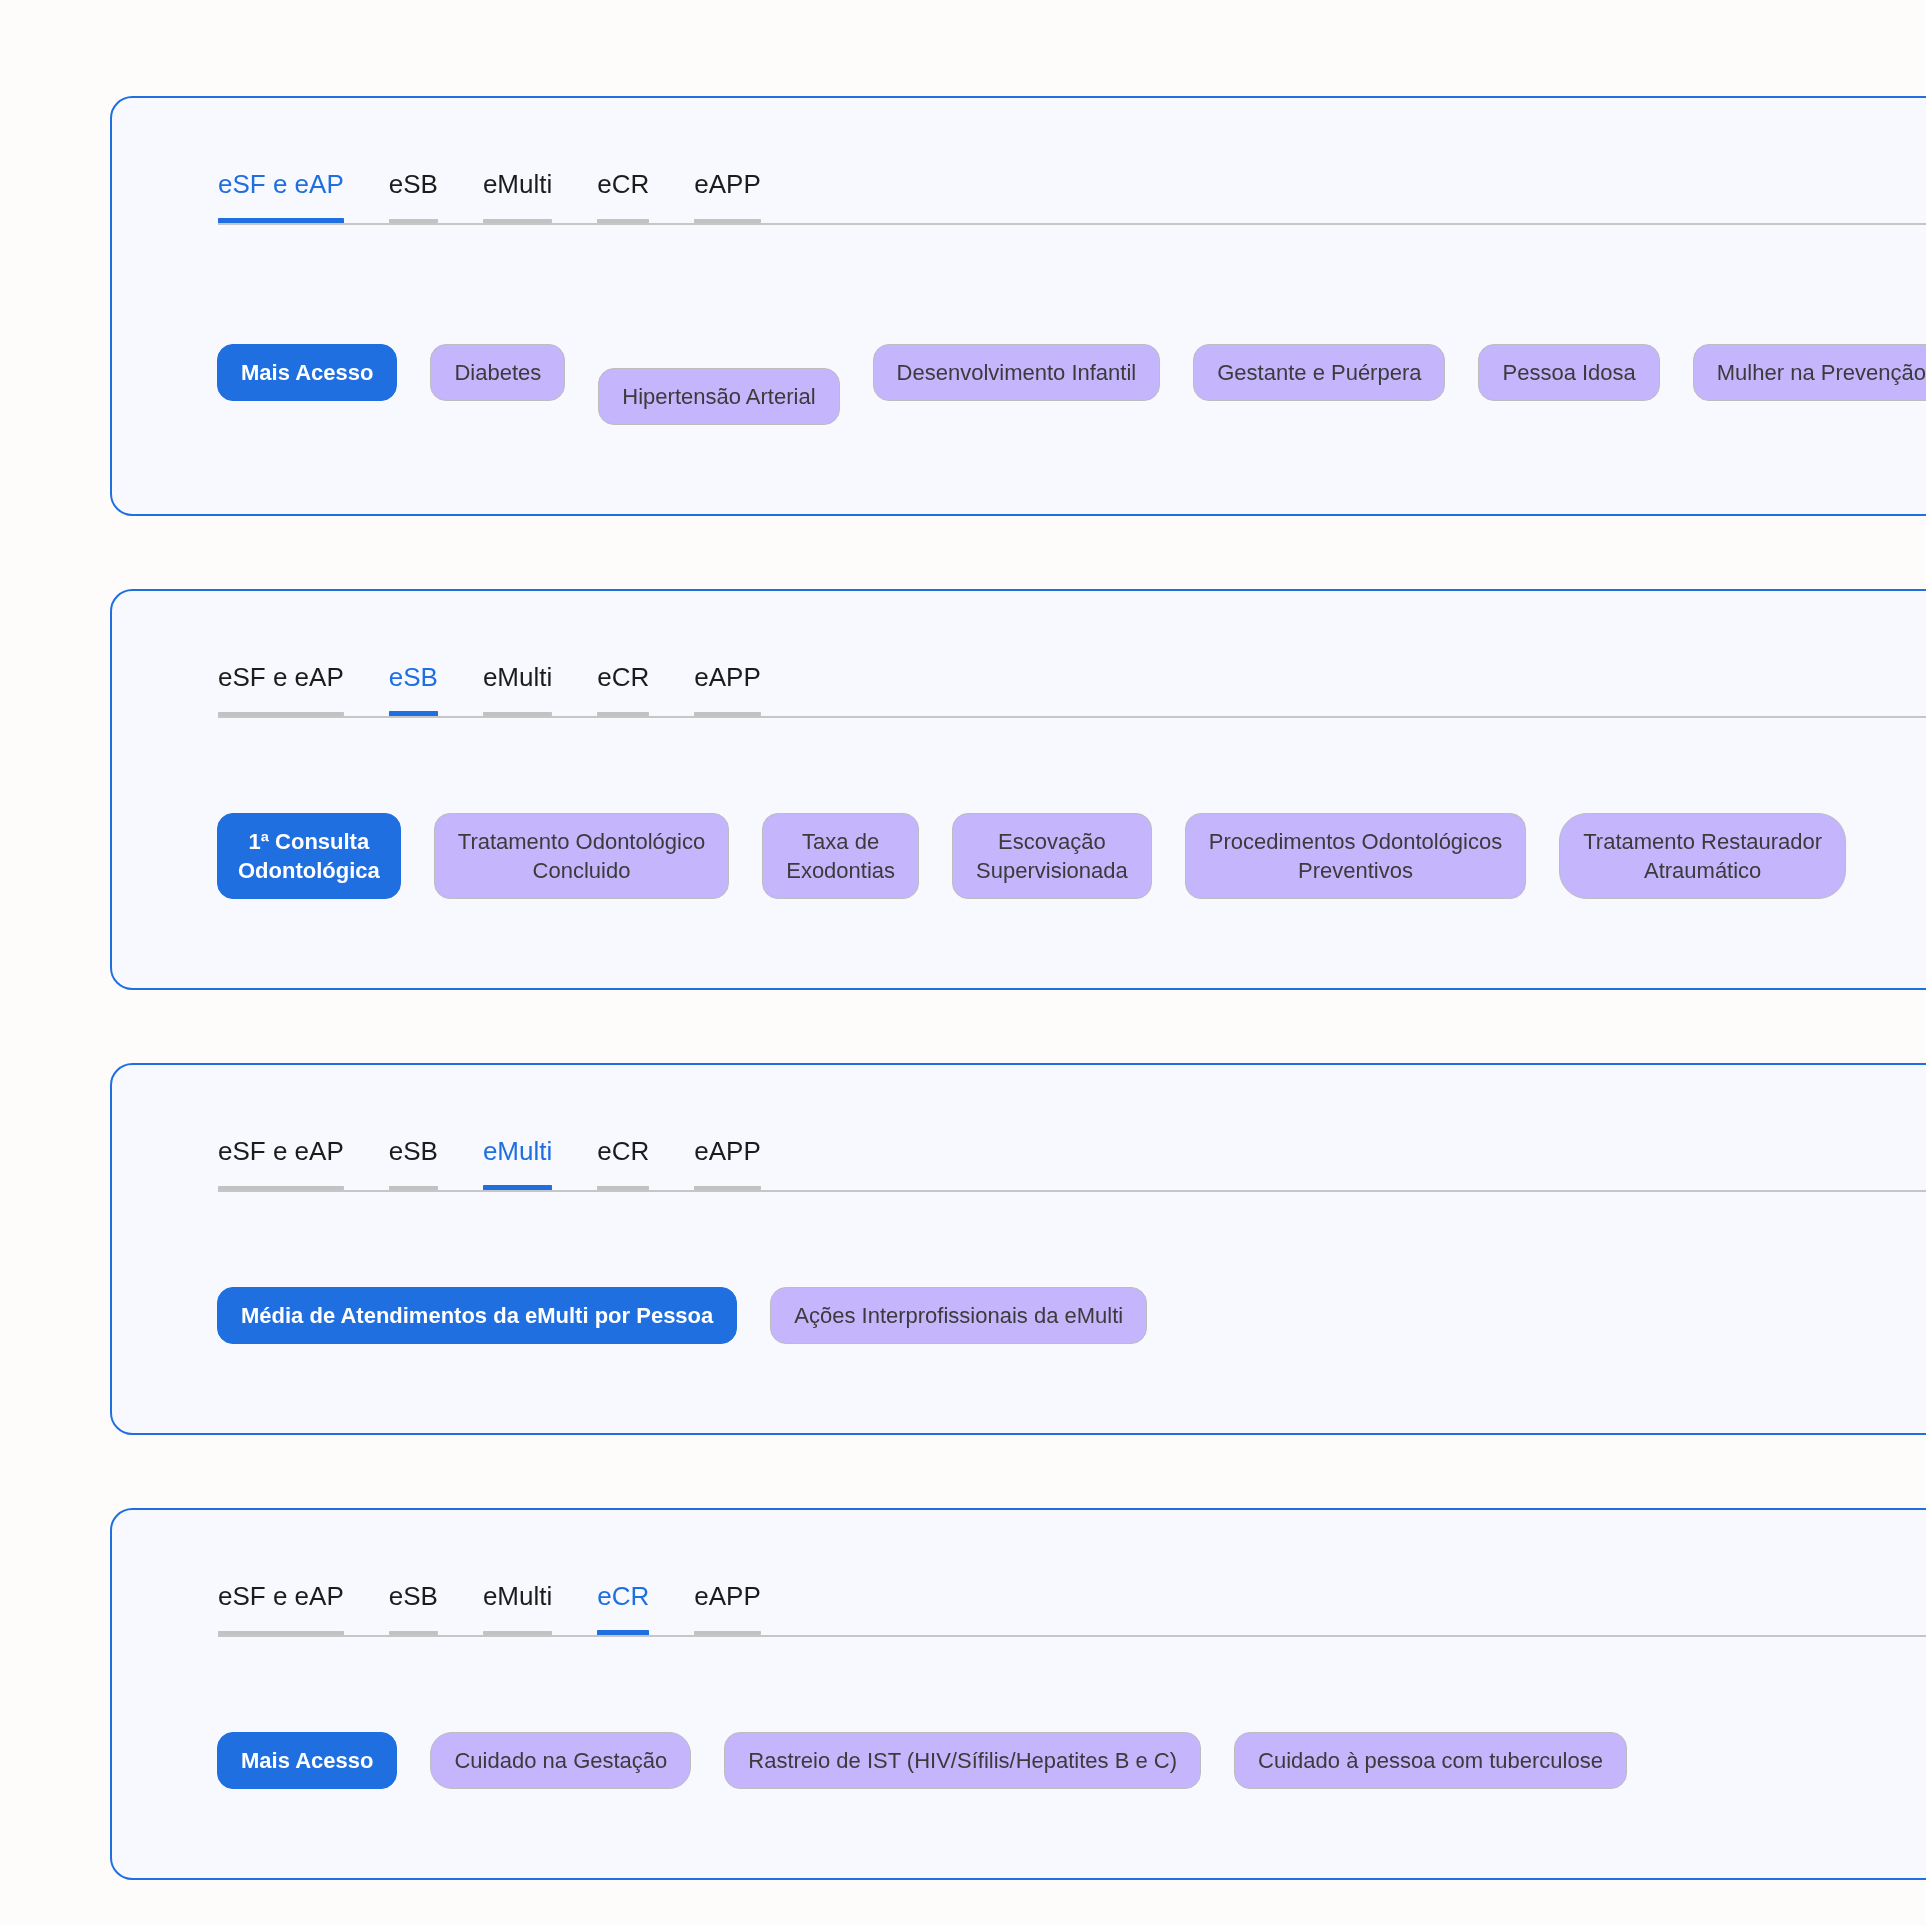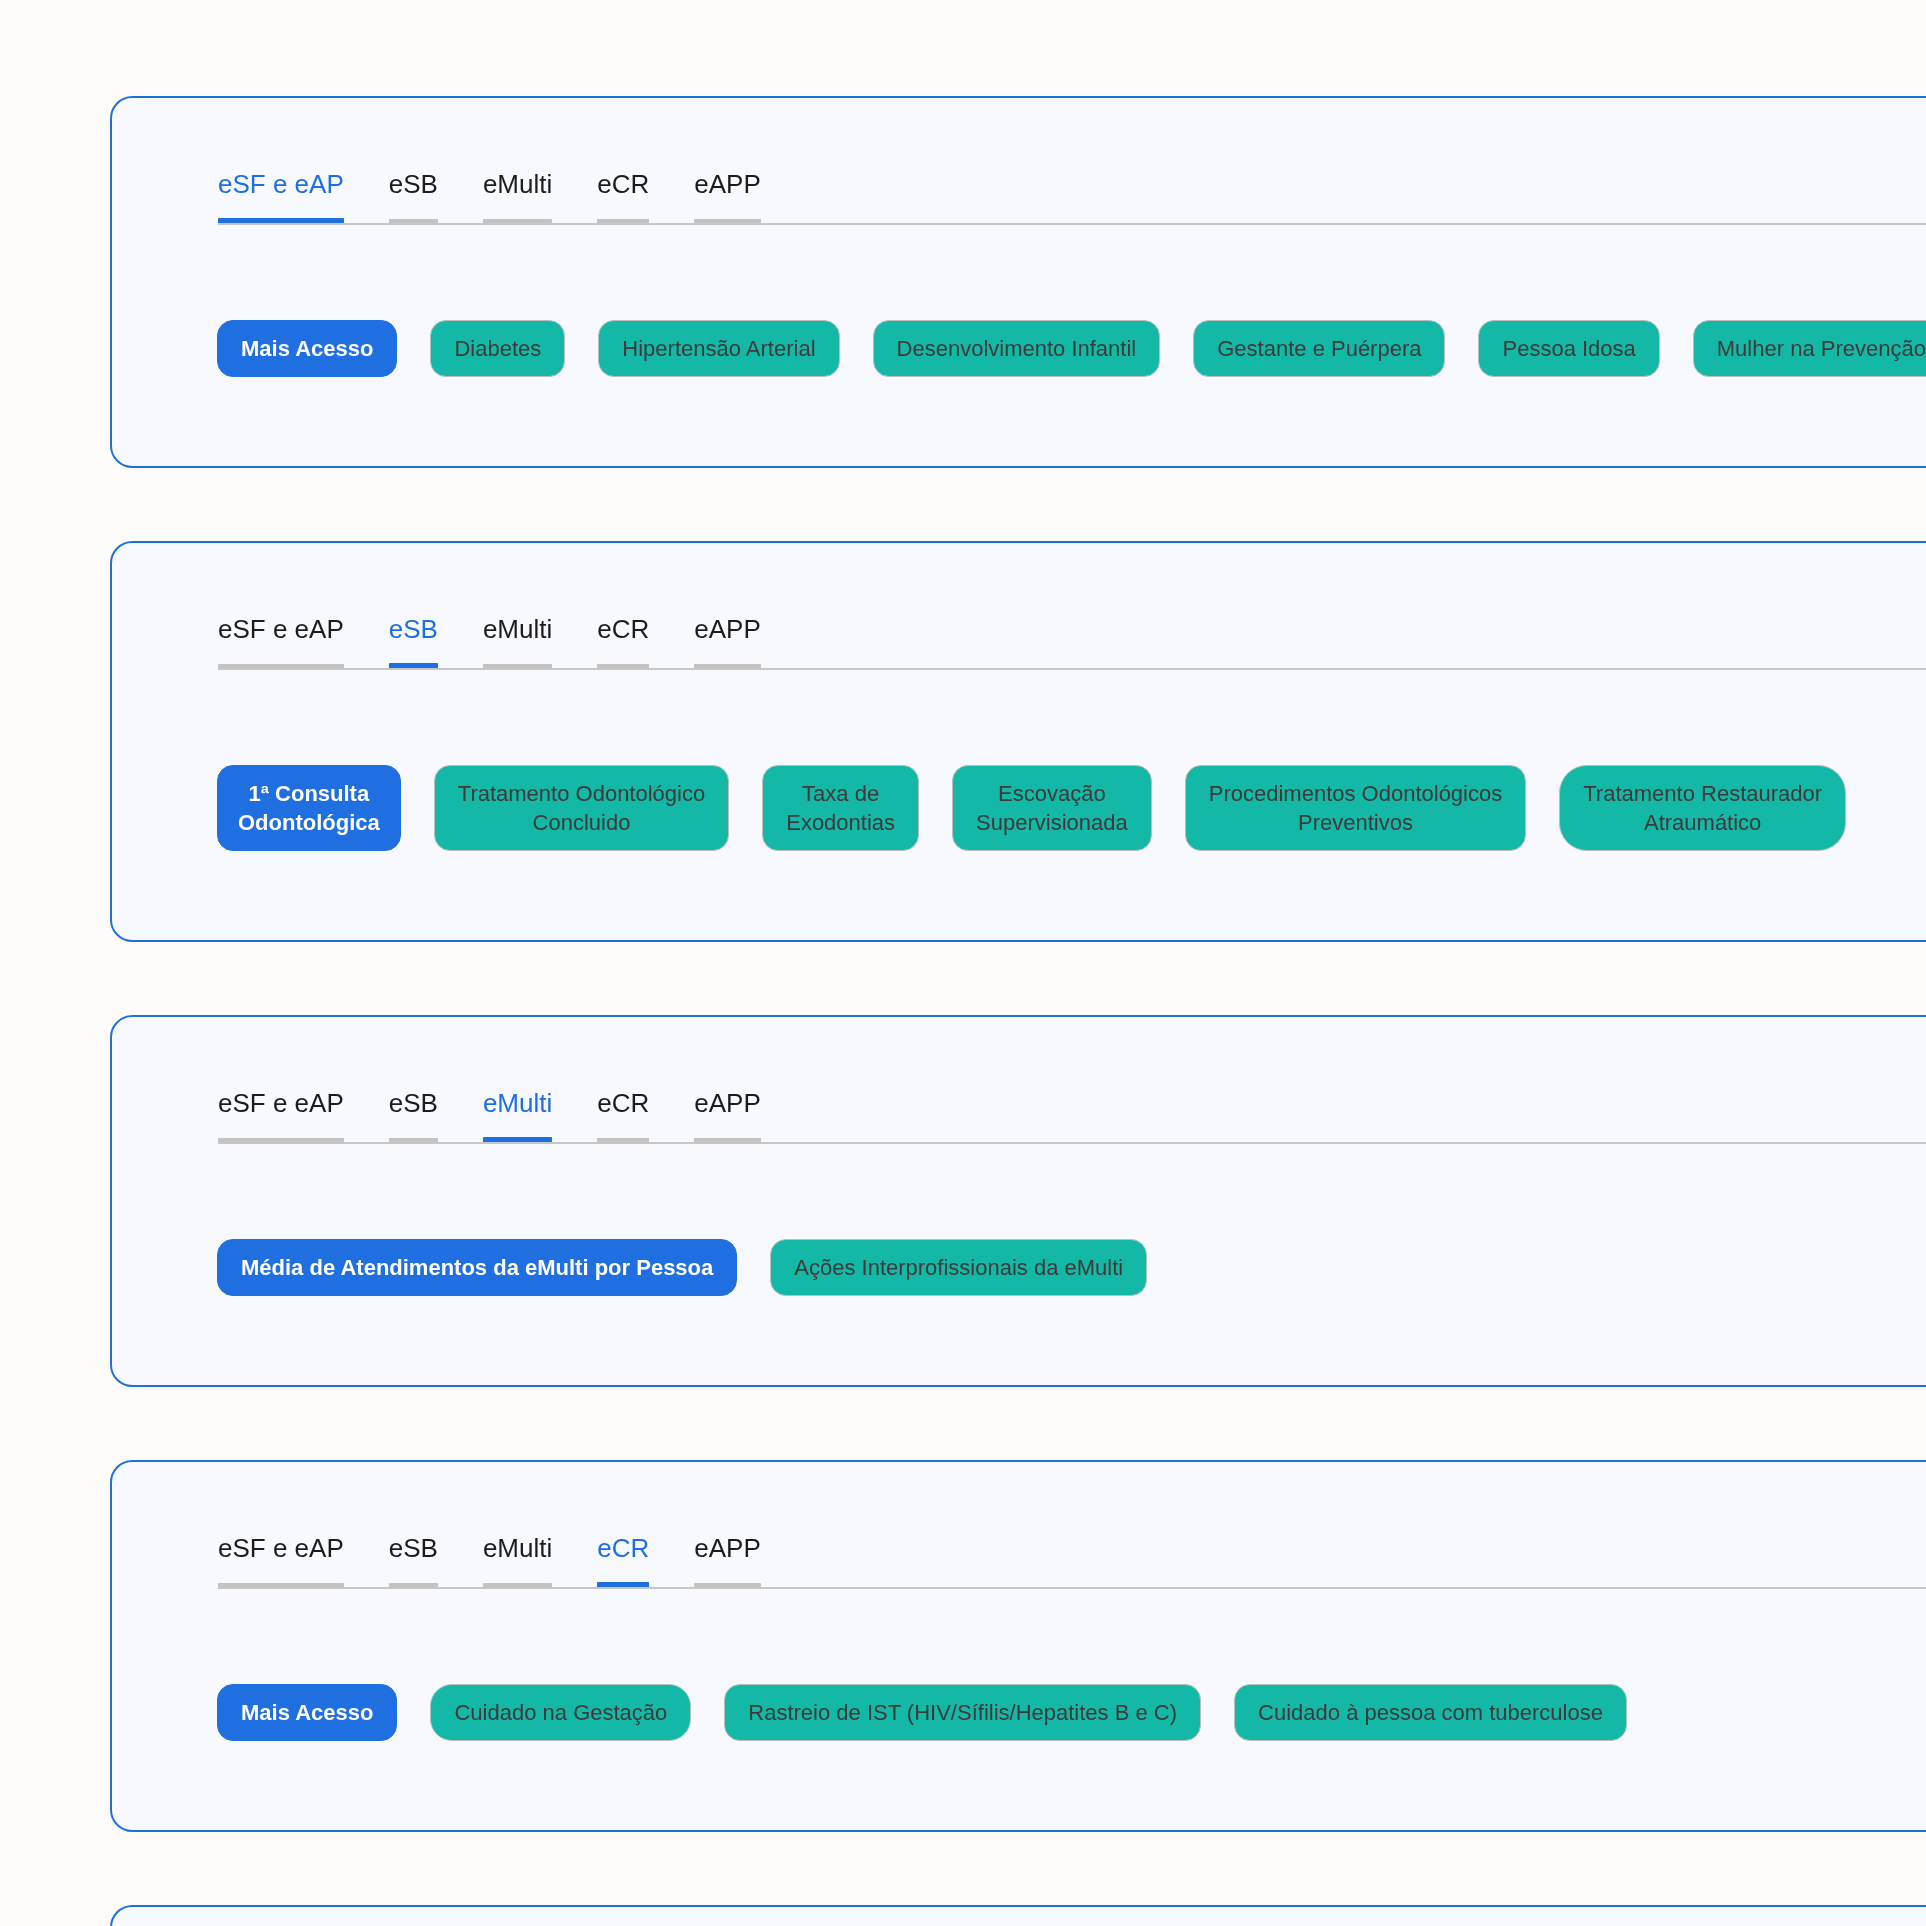--- a/index.html
+++ b/index.html
@@ -114,21 +114,21 @@
     flex-wrap: nowrap;
     margin: 70px 0 0 105px;
     padding-bottom: 89px;
   }
   .chip {
     box-sizing: border-box;
     display: flex;
     align-items: center;
     justify-content: center;
     text-align: center;
-    background: #14b8a6;
+    background: #c4b5fd;
     border: 1.9px solid #bdbdbd;
     border-radius: 16px;
     color: #3b3b3b;
     font-size: 22px;
     line-height: 1.32;
     padding: 13px 23px;
     margin-right: 33px;
     min-height: 54px;
     white-space: nowrap;
     cursor: pointer;
@@ -168,21 +168,21 @@
             </div>
             <div class="tab-baseline"></div>
           </div>
           <div class="chiprow">
             <div class="chip active" style="background: rgb(31, 111, 224); border-color: rgb(31, 111, 224); color: rgb(255, 255, 255);">
               <span class="chip-label">Mais Acesso</span>
             </div>
             <div class="chip" style="border-color: rgb(189, 189, 189); color: rgb(59, 59, 59);">
               <span class="chip-label">Diabetes</span>
             </div>
-            <div class="chip" style="border-color: rgb(189, 189, 189); color: rgb(59, 59, 59);">
+            <div class="chip" style="border-color: rgb(189, 189, 189); color: rgb(59, 59, 59); margin-top: 48px;">
               <span class="chip-label">Hipertensão Arterial</span>
             </div>
             <div class="chip" style="border-color: rgb(189, 189, 189); color: rgb(59, 59, 59);">
               <span class="chip-label">Desenvolvimento Infantil</span>
             </div>
             <div class="chip" style="border-color: rgb(189, 189, 189); color: rgb(59, 59, 59);">
               <span class="chip-label">Gestante e Puérpera</span>
             </div>
             <div class="chip" style="border-color: rgb(189, 189, 189); color: rgb(59, 59, 59);">
               <span class="chip-label">Pessoa Idosa</span>

